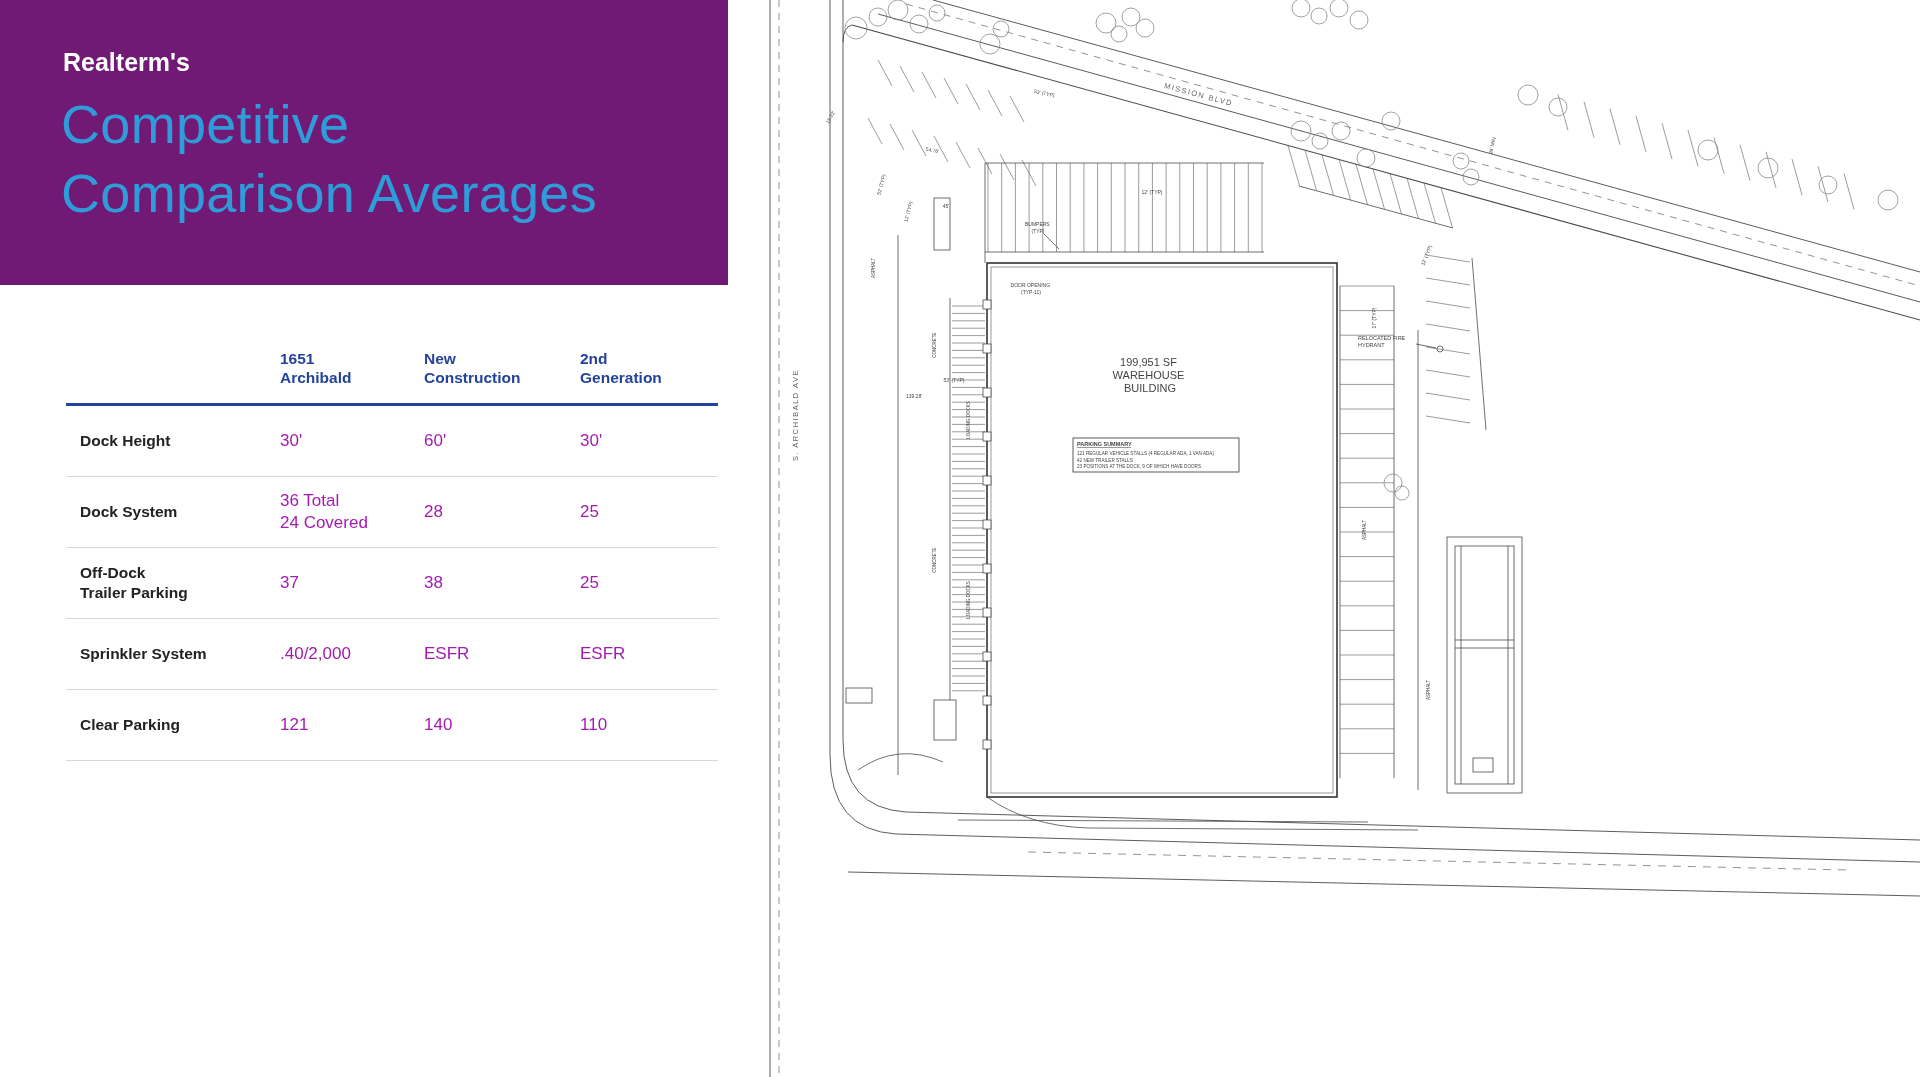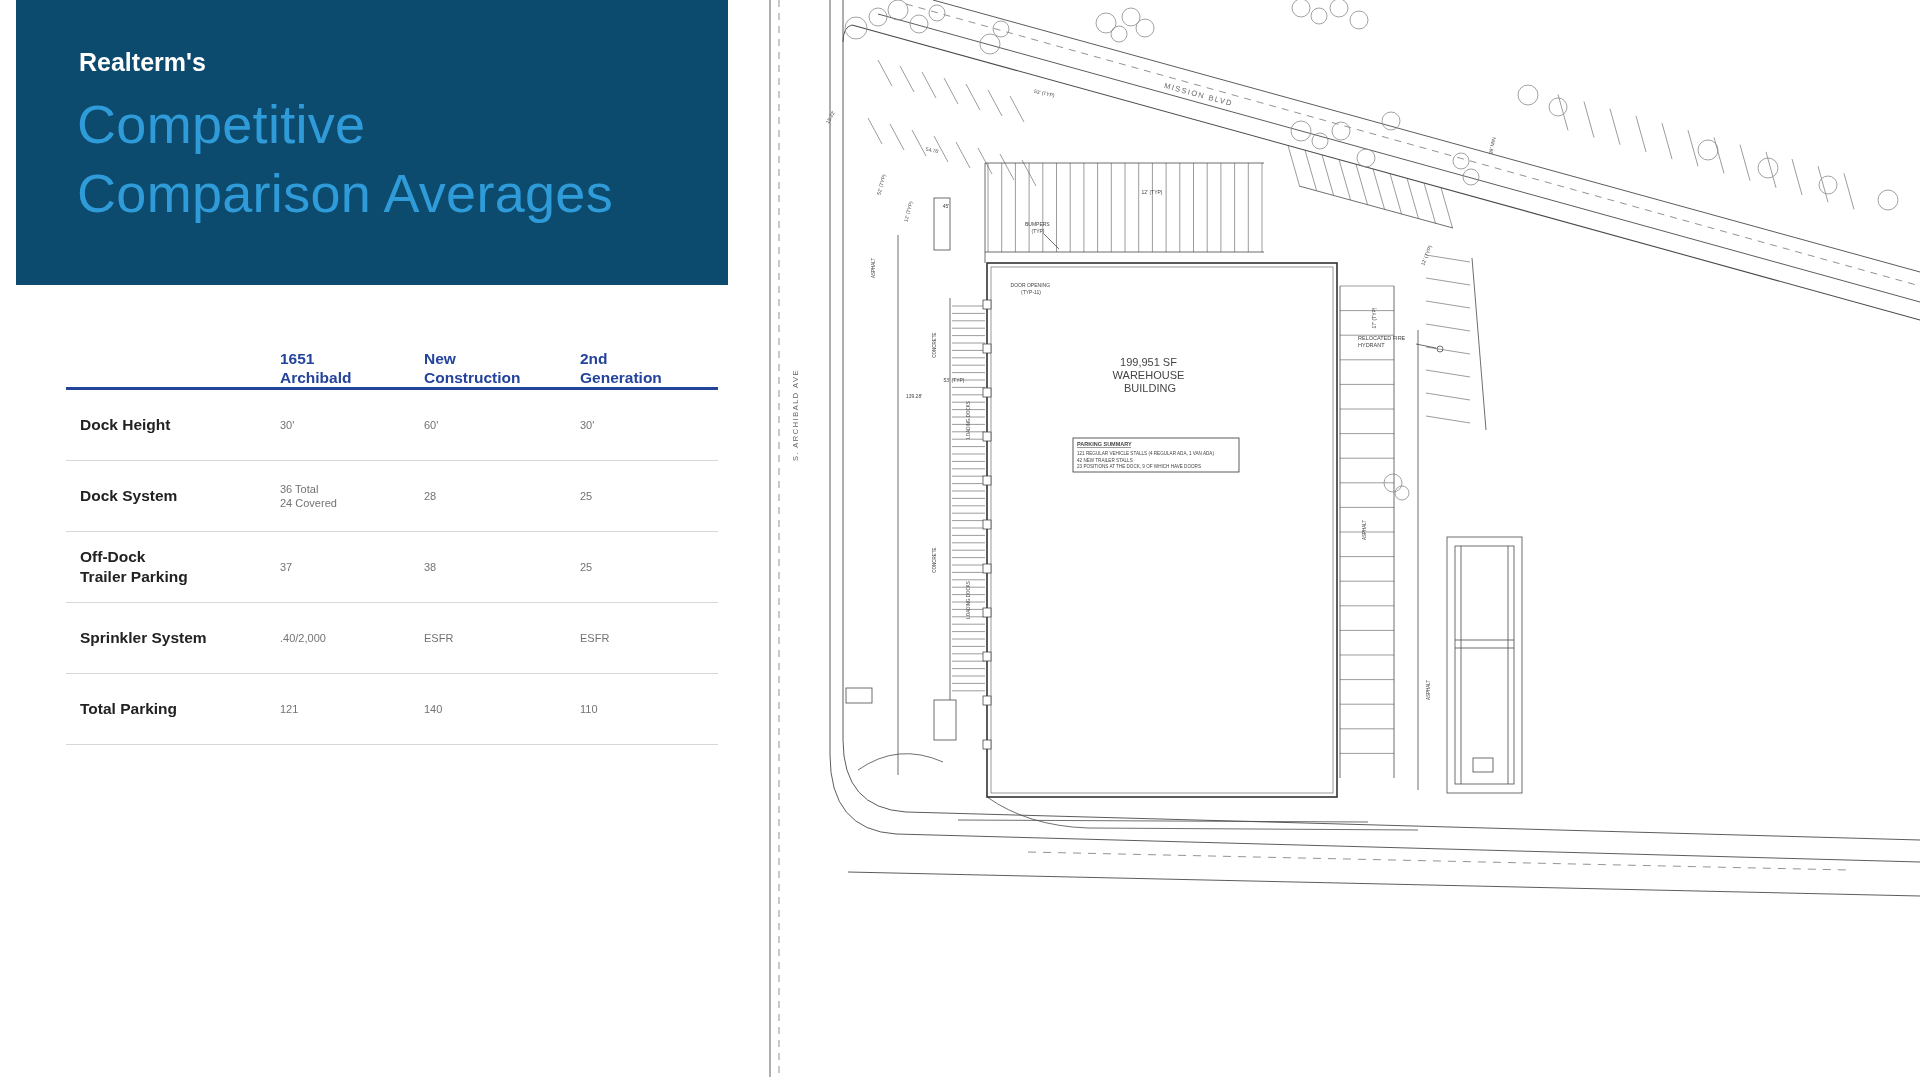--- a/index.html
+++ b/index.html
@@ -1,30 +1,30 @@
 <!DOCTYPE html>
 <html><head>
 <meta charset="utf-8">
 <style>
   html,body{margin:0;padding:0}
   body{width:1920px;height:1077px;background:#ffffff;font-family:"Liberation Sans",sans-serif;position:relative;overflow:hidden}
 
   
   .slide-left{position:absolute;left:0;top:0;width:755px;height:1077px;background:#fff}
-  .header-block{position:absolute;left:16px;top:0;width:872px;height:285px;background:#0c4a6e}
+  .header-block{position:absolute;left:0;top:0;width:872px;height:285px;background:#701a75}
   .eyebrow{position:absolute;left:63px;top:48px;font-size:25px;font-weight:bold;color:#ffffff}
   .title{position:absolute;left:61px;top:90px;font-size:54px;font-weight:300;color:#2f9cd9;line-height:1.28;white-space:pre-line;letter-spacing:.3px}
 
   .cmp-table{position:absolute;left:66px;top:350px;width:652px}
   .thead,.trow{display:grid;grid-template-columns:214px 144px 156px 138px}
-  .thead{border-bottom:3px solid #24439b;padding-bottom:0;align-items:end}
+  .thead{border-bottom:3px solid #24439b;padding-bottom:16px;align-items:end}
   .th{color:#24439b;font-weight:bold;font-size:15.5px;line-height:1.2;white-space:pre-line}
   .trow{border-bottom:1px solid #d8d8d8;min-height:70px;align-items:center}
   .tlabel{font-weight:bold;color:#222;font-size:15.5px;padding-left:14px;line-height:1.3;white-space:pre-line}
-  .tval{color:#737373;font-size:11px;line-height:1.3;white-space:pre-line}
+  .tval{color:#a21caf;font-size:17px;line-height:1.3;white-space:pre-line}
 
   
   .plan-wrap{position:absolute;left:728px;top:0;width:1192px;height:1077px;background:#fff}
   #plan text{font-family:"Liberation Sans",sans-serif;fill:#444}
   #plan .street{fill:#666;letter-spacing:1.5px}
 </style>
 </head>
 <body>
 
 <div class="slide-left">
@@ -65,21 +65,21 @@
       <div class="tval">38</div>
       <div class="tval">25</div>
     </div>
     <div class="trow">
       <div class="tlabel">Sprinkler System</div>
       <div class="tval">.40/2,000</div>
       <div class="tval">ESFR</div>
       <div class="tval">ESFR</div>
     </div>
     <div class="trow">
-      <div class="tlabel">Total Parking</div>
+      <div class="tlabel">Clear Parking</div>
       <div class="tval">121</div>
       <div class="tval">140</div>
       <div class="tval">110</div>
     </div>
   </div>
 </div>
 
 <div class="plan-wrap">
 <svg id="plan" viewBox="0 0 1192 1077" width="1192" height="1077">
 

